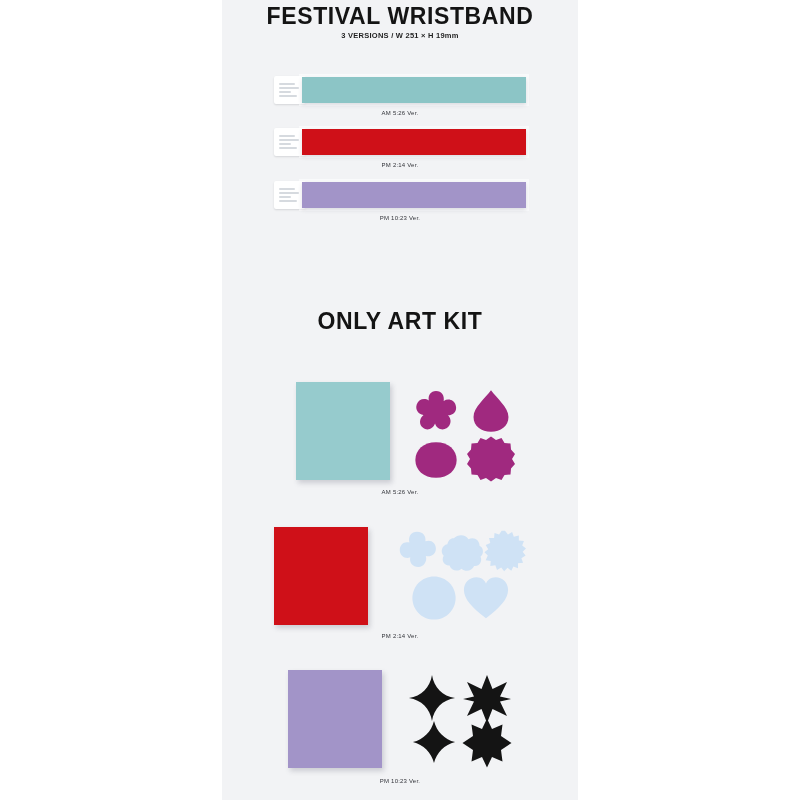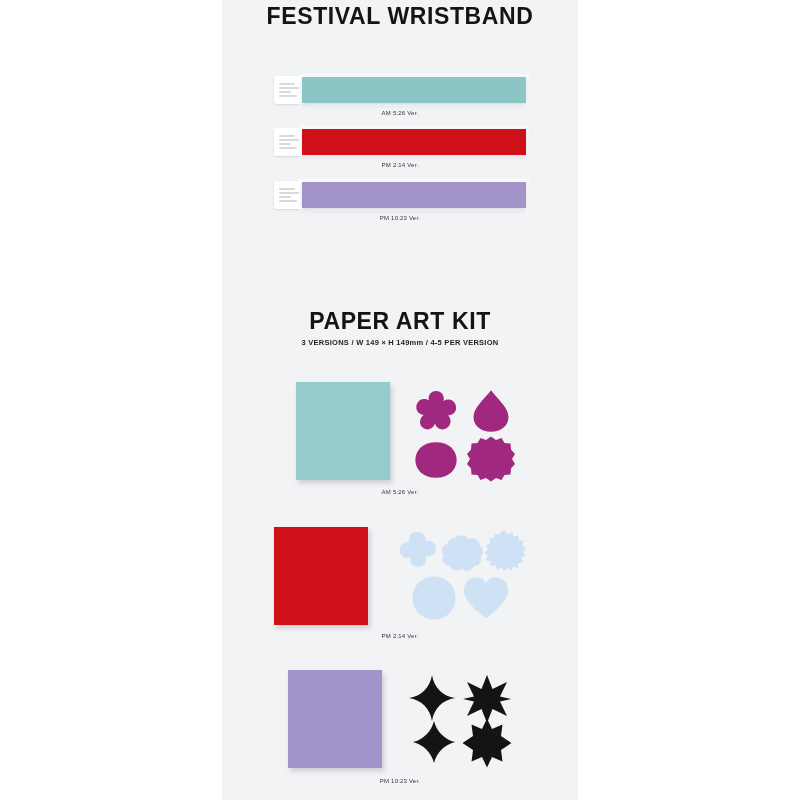--- a/index.html
+++ b/index.html
@@ -69,20 +69,21 @@
   .shape svg{display:block;}
 </style>
 </head>
 <body>
 
 <div class="page">
   <div class="panel"></div>
 
   <div class="sec-head" style="top:3px;">
     <div class="sec-title">FESTIVAL WRISTBAND</div>
+    <div class="sec-sub2">3 VERSIONS / W 251 × H 19mm</div>
   </div>
 
   <div class="band-row" style="top:74px;">
     <div class="band-wrap">
       <div class="band-tab">
         <span class="tab-line tab-l1"></span>
         <span class="tab-line tab-l2"></span>
         <span class="tab-line tab-l3"></span>
         <span class="tab-line tab-l4"></span>
       </div>
@@ -111,22 +112,21 @@
         <span class="tab-line tab-l2"></span>
         <span class="tab-line tab-l3"></span>
         <span class="tab-line tab-l4"></span>
       </div>
       <div class="band-strip" id="band2" style="background: rgb(162, 148, 200); box-shadow: rgba(90, 90, 110, 0.18) 0px 2px 4px, rgba(255, 255, 255, 0.55) 0px 0px 0px 3px;"></div>
     </div>
     <div class="band-cap">PM 10:23 Ver.</div>
   </div>
 
   <div class="sec-head" style="top:308px;">
-    <div class="sec-title">PAPER ART KIT</div>
-    <div class="sec-sub1">3 VERSIONS / W 149 × H 149mm / 4-5 PER VERSION</div>
+    <div class="sec-title">ONLY ART KIT</div>
   </div>
 
   <div class="kit-row" style="top:382px;height:120px;">
     <div class="kit-square" id="kitsq0" style="left: 74px; top: 0px; background: rgb(150, 203, 205); box-shadow: rgba(70, 70, 90, 0.22) 2px 3px 5px;"></div>
     <div class="shapes" id="kitsh0" style="left:188px;top:6px;width:110px;height:92px;">
         <div class="shape" style="left: 2px; top: 0px; width: 48px; height: 48px;">
           <svg width="48" height="48" viewBox="0 0 100 100">
             <path d="M50 6 C62 6 68 16 66 27 C76 21 88 25 91 36 C95 48 86 57 75 57 C83 65 82 78 72 84 C62 90 51 84 48 74 C44 85 32 90 23 83 C14 76 15 63 24 56 C13 55 6 45 10 34 C14 23 26 20 35 26 C33 15 39 6 50 6 Z" fill="#a0297f"></path>
           </svg>
         </div>

